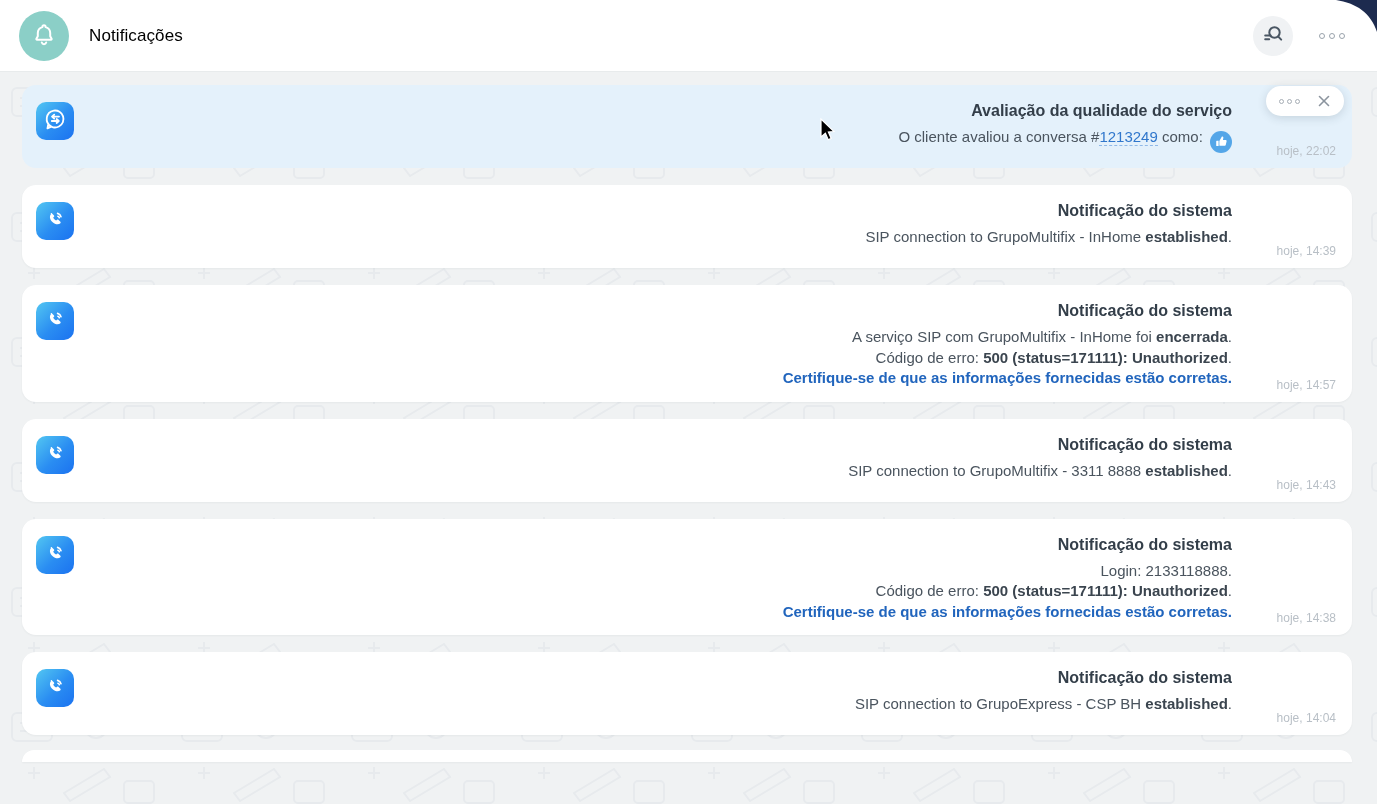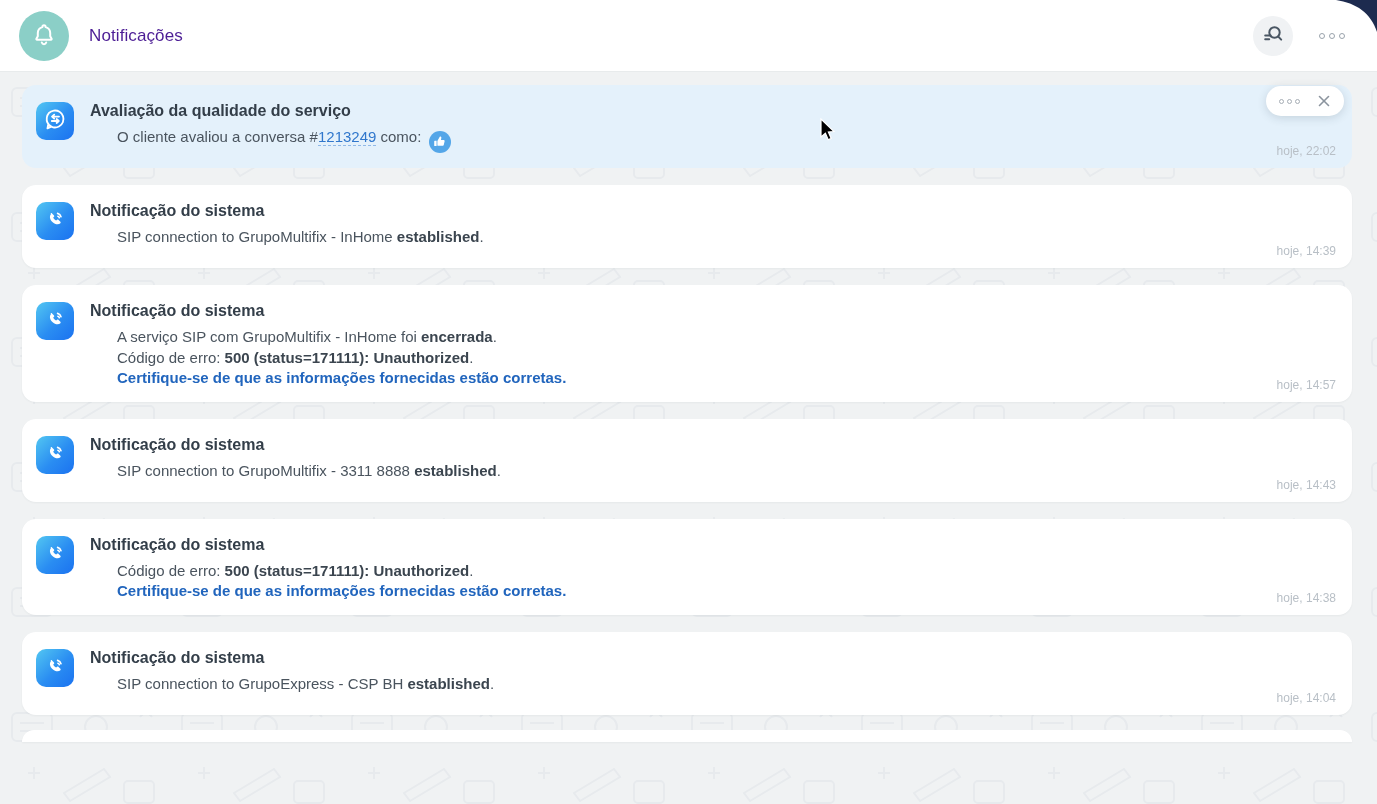--- a/index.html
+++ b/index.html
@@ -12,21 +12,21 @@
   
   .header {
     position:relative; z-index:6; height:72px; background:#ffffff;
     display:flex; align-items:center; padding:0 30px 0 19px;
     border-bottom:1px solid #e8ebec;
   }
   .bell-avatar {
     width:50px; height:50px; border-radius:50%; background:#8bcfc7;
     display:flex; align-items:center; justify-content:center; flex:0 0 auto;
   }
-  .header-title { margin-left:20px; font-size:17px; color:#4c1d95; letter-spacing:.1px; }
+  .header-title { margin-left:20px; font-size:17px; color:#000000; letter-spacing:.1px; }
   .header-actions { margin-left:auto; display:flex; align-items:center; gap:24px; }
   .search-btn {
     width:40px; height:40px; border-radius:50%; background:#f0f2f4;
     display:flex; align-items:center; justify-content:center; cursor:pointer;
   }
   .dots { display:flex; gap:4px; cursor:pointer; padding:6px 2px; }
   .dots .dot { width:6px; height:6px; border:1.5px solid #9aa3ac; border-radius:50%; background:transparent; }
   
   .corner { position:absolute; top:0; right:0; z-index:10; pointer-events:none; }
 
@@ -37,20 +37,21 @@
   .pattern { position:absolute; inset:0; z-index:0; }
   .list {
     position:relative; z-index:1; padding:13px 25px 0 22px;
     display:flex; flex-direction:column; gap:17px;
   }
   .card {
     position:relative; background:#ffffff; border-radius:14px;
     padding:15px 120px 13px 68px; min-height:83px;
     box-shadow:0 1px 2px rgba(45,55,65,.05);
     cursor:pointer;
+    text-align:right;
   }
   .card.highlight { background:#e4f1fb; box-shadow:none; }
   .card-icon {
     position:absolute; left:14px; top:17px; width:38px; height:38px;
     border-radius:10px; background:linear-gradient(135deg,#53c7f2 0%,#2a8df2 55%,#1b72f0 100%);
     display:flex; align-items:center; justify-content:center;
   }
   .card-title { font-size:16px; font-weight:700; color:#333e49; margin:2px 0 7px 0; }
   .line { font-size:15px; color:#4a545e; line-height:20.5px;margin-left:27px; }
   .seg-normal {}
@@ -232,20 +233,21 @@
         <svg width="24" height="24" viewBox="0 0 24 24" fill="none">
           <path d="M8.1 6.9 c-1.9 1.9 -1.4 5.3 1.3 8 c2.7 2.7 6.1 3.2 8 1.3 c.4-.4 .4-1 0-1.4 l-2-2 c-.4-.4 -1-.4 -1.4 0 l-.8 .8 c-1.3-.5 -2.5-1.7 -3-3 l.8-.8 c.4-.4 .4-1 0-1.4 l-2-2 c-.4-.4 -1-.4 -1.4 0 Z" fill="#ffffff"></path>
           <path d="M14.6 6.4 a4.6 4.6 0 0 1 3.4 3.4" stroke="#ffffff" stroke-width="1.6" stroke-linecap="round"></path>
           <path d="M14.9 9.3 a2 2 0 0 1 1.4 1.4" stroke="#ffffff" stroke-width="1.6" stroke-linecap="round"></path>
         </svg>
       </span>
 
     </div>
     <div class="card-title">Notificação do sistema</div>
     <div class="card-body">
+          <div class="line"><span class="seg-normal">Login: 2133118888.</span></div>
           <div class="line"><span class="seg-normal">Código de erro: </span><span class="seg-bold">500 (status=171111): Unauthorized</span><span class="seg-normal">.</span></div>
           <div class="line"><span class="seg-blue-bold">Certifique-se de que as informações fornecidas estão corretas.</span></div>
         </div>
     <div class="time">hoje, 14:38</div>
 
   </div>
       <div class="card">
     <div class="card-icon">
       <span class="icon-variant">
         <svg width="24" height="24" viewBox="0 0 24 24" fill="none">

